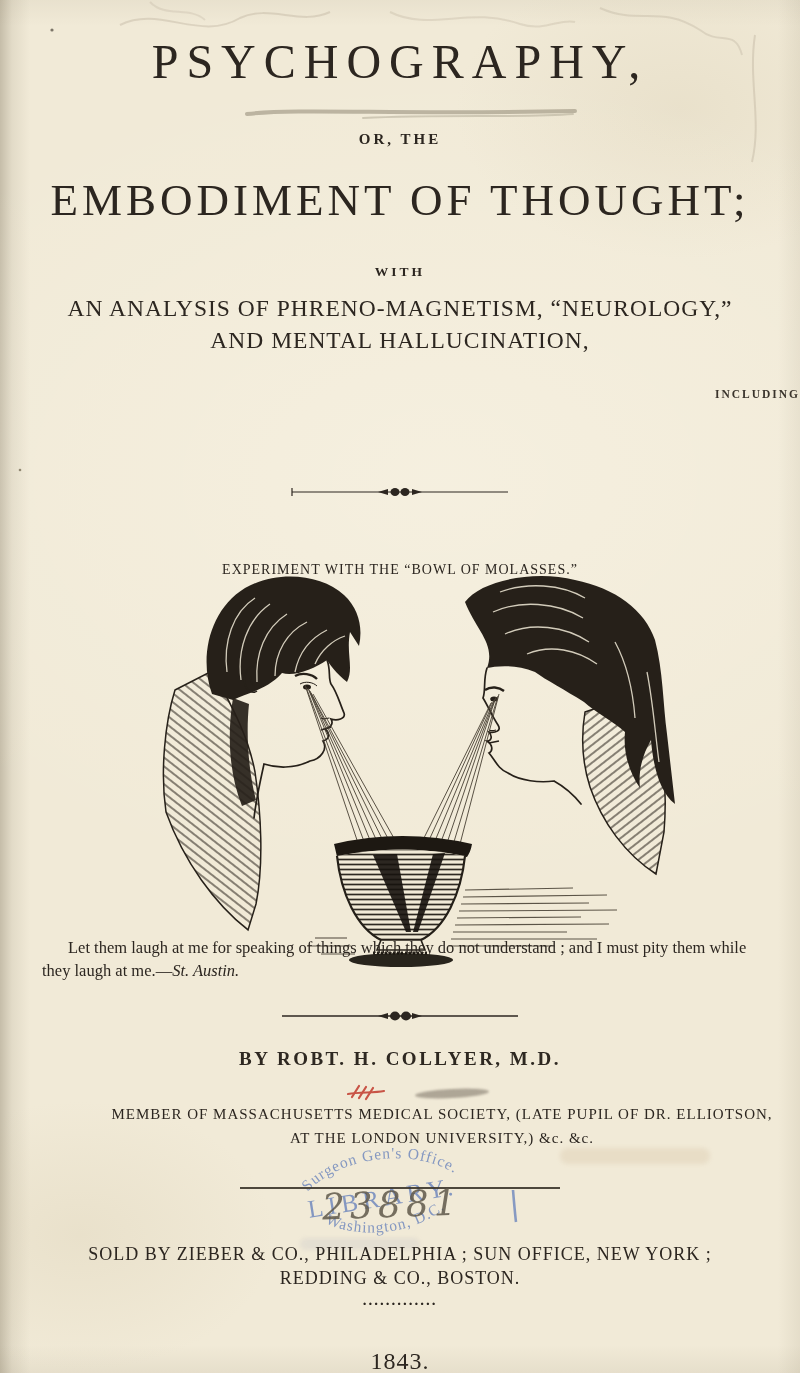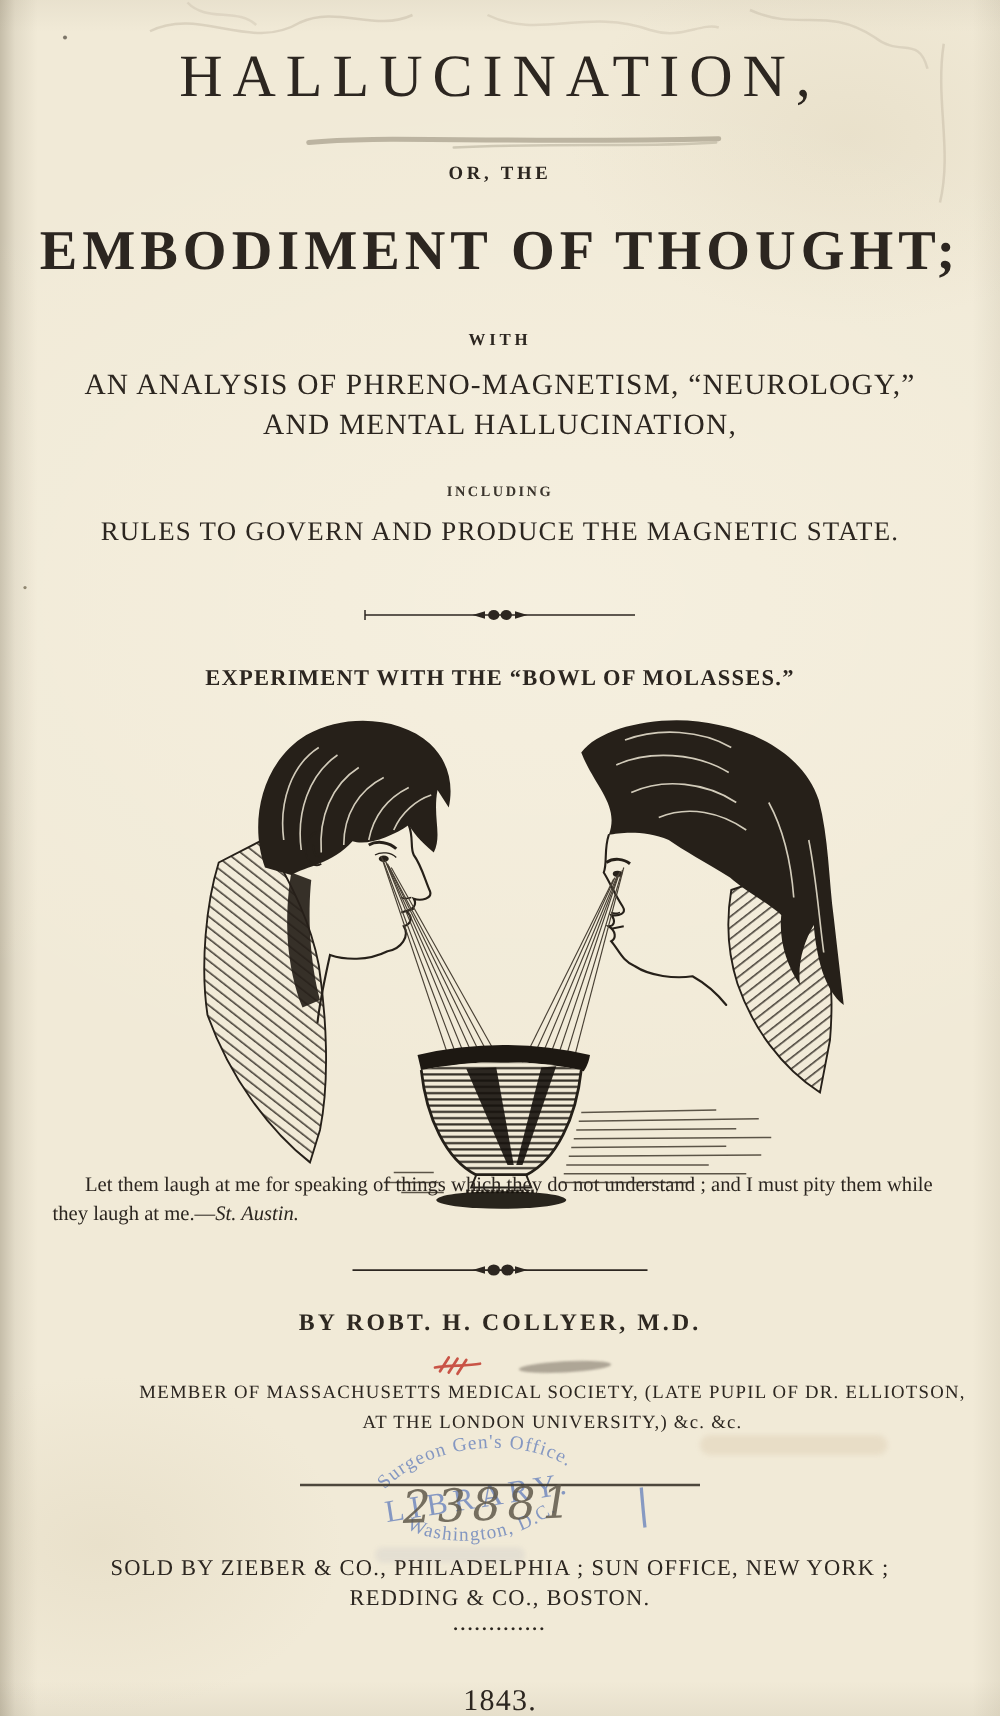--- a/index.html
+++ b/index.html
@@ -13,27 +13,27 @@
       linear-gradient(90deg, rgba(96,85,62,.30), rgba(96,85,62,.10) 12px, rgba(96,85,62,0) 30px),
       linear-gradient(270deg, rgba(120,108,82,.10), rgba(120,108,82,0) 22px),
       linear-gradient(0deg, rgba(120,108,82,.09), rgba(120,108,82,0) 28px),
       linear-gradient(180deg, rgba(120,108,82,.07), rgba(120,108,82,0) 26px),
       #f1ead7;}
   .abs{position:absolute;}
   .ctr{left:0;width:800px;text-align:center;}
   h1,h2,p{margin:0;font-weight:normal;}
   .title{top:34px;font-size:48px;letter-spacing:8px;}
   .orthe{top:131px;font-size:15px;font-weight:bold;letter-spacing:3px;}
-  .embod{top:174px;font-size:45px;letter-spacing:4px;font-weight:bold;}
+  .embod{top:174px;font-size:45px;letter-spacing:4px;}
   .with{top:264px;font-size:13.5px;font-weight:bold;letter-spacing:3px;}
   .ana1{top:295px;font-size:23.5px;letter-spacing:1px;}
   .ana2{top:327px;font-size:23.5px;letter-spacing:1px;}
-  .incl{top:388px;font-size:11.5px;font-weight:bold;letter-spacing:2px;color:#3a342c;}
+  .incl{top:388px;font-size:11.5px;font-weight:bold;letter-spacing:2px;color:#3a342c;text-align:right;}
   .rules{top:413px;font-size:21.5px;letter-spacing:1px;}
-  .caption{top:532px;font-size:18px;font-weight:bold;letter-spacing:1px;}
+  .caption{top:562px;font-size:14px;font-weight:normal;letter-spacing:1px;}
   .quote{top:936px;left:42px;width:718px;font-size:16.5px;line-height:23px;
          text-align:left;text-indent:26px;}
   .quote i{font-style:italic;text-align:right;}
   .byline{top:1048px;font-size:19px;letter-spacing:2.5px;font-weight:bold;color:#2e2821;}
   .member{font-size:15px;letter-spacing:1px;padding-left:42px;}
   .mem1{top:1106px;} .mem2{top:1130px;}
   .rule{left:240px;top:1187px;width:320px;height:2px;background:#3b352b;opacity:.9;}
   .pencilnum{left:322px;top:1184px;font-size:36px;font-style:italic;
      font-family:"DejaVu Serif",serif;color:rgba(95,88,74,.85);letter-spacing:5px;
      transform:rotate(-2deg);}
@@ -61,34 +61,33 @@
       <path d="M600,8 C640,26 660,4 700,30 C720,46 735,28 742,55" opacity=".26"></path>
       <path d="M755,35 C748,80 762,120 752,162" opacity=".30"></path>
       <path d="M150,2 C165,18 190,6 205,20" opacity=".22"></path>
     </g>
     <circle cx="52" cy="30" r="1.6" fill="#5f584c" opacity=".8"></circle>
   </svg>
   <svg class="abs" style="left:10;top:460px" width="20" height="20" viewBox="0 0 20 20">
     <circle cx="10" cy="10" r="1.3" fill="#6a5f47" opacity=".7"></circle>
   </svg>
 
-  <h1 class="abs ctr title">HALLUCINATION,</h1>
+  <h1 class="abs ctr title">PSYCHOGRAPHY,</h1>
 
   <svg class="abs" style="left:243px;top:102px" width="340" height="22" viewBox="0 0 340 22">
     <path d="M4,12 C60,6 150,13 332,9" fill="none" stroke="#9b9380" stroke-width="4" stroke-linecap="round" opacity=".62"></path>
     <path d="M120,16 C200,12 280,16 330,12" fill="none" stroke="#a59d8a" stroke-width="2" stroke-linecap="round" opacity=".45"></path>
   </svg>
 
   <p class="abs ctr orthe">OR, THE</p>
   <h2 class="abs ctr embod">EMBODIMENT OF THOUGHT;</h2>
   <p class="abs ctr with">WITH</p>
   <p class="abs ctr ana1">AN ANALYSIS OF PHRENO-MAGNETISM, “NEUROLOGY,”</p>
   <p class="abs ctr ana2">AND MENTAL HALLUCINATION,</p>
   <p class="abs ctr incl">INCLUDING</p>
-  <p class="abs ctr rules">RULES TO GOVERN AND PRODUCE THE MAGNETIC STATE.</p>
 
   <svg class="abs" style="left:290px;top:484px" width="220" height="16" viewBox="0 0 220 16">
     <line x1="2" y1="8" x2="218" y2="8" stroke="#2c2620" stroke-width="1.2"></line>
     <line x1="2" y1="4" x2="2" y2="12" stroke="#2c2620" stroke-width="1.2"></line>
     <path d="M88,8 L98,5 L98,11 Z" fill="#2c2620"></path>
     <ellipse cx="105" cy="8" rx="4.5" ry="4" fill="#2c2620"></ellipse>
     <ellipse cx="115" cy="8" rx="4.5" ry="4" fill="#2c2620"></ellipse>
     <path d="M132,8 L122,5 L122,11 Z" fill="#2c2620"></path>
   </svg>
 

